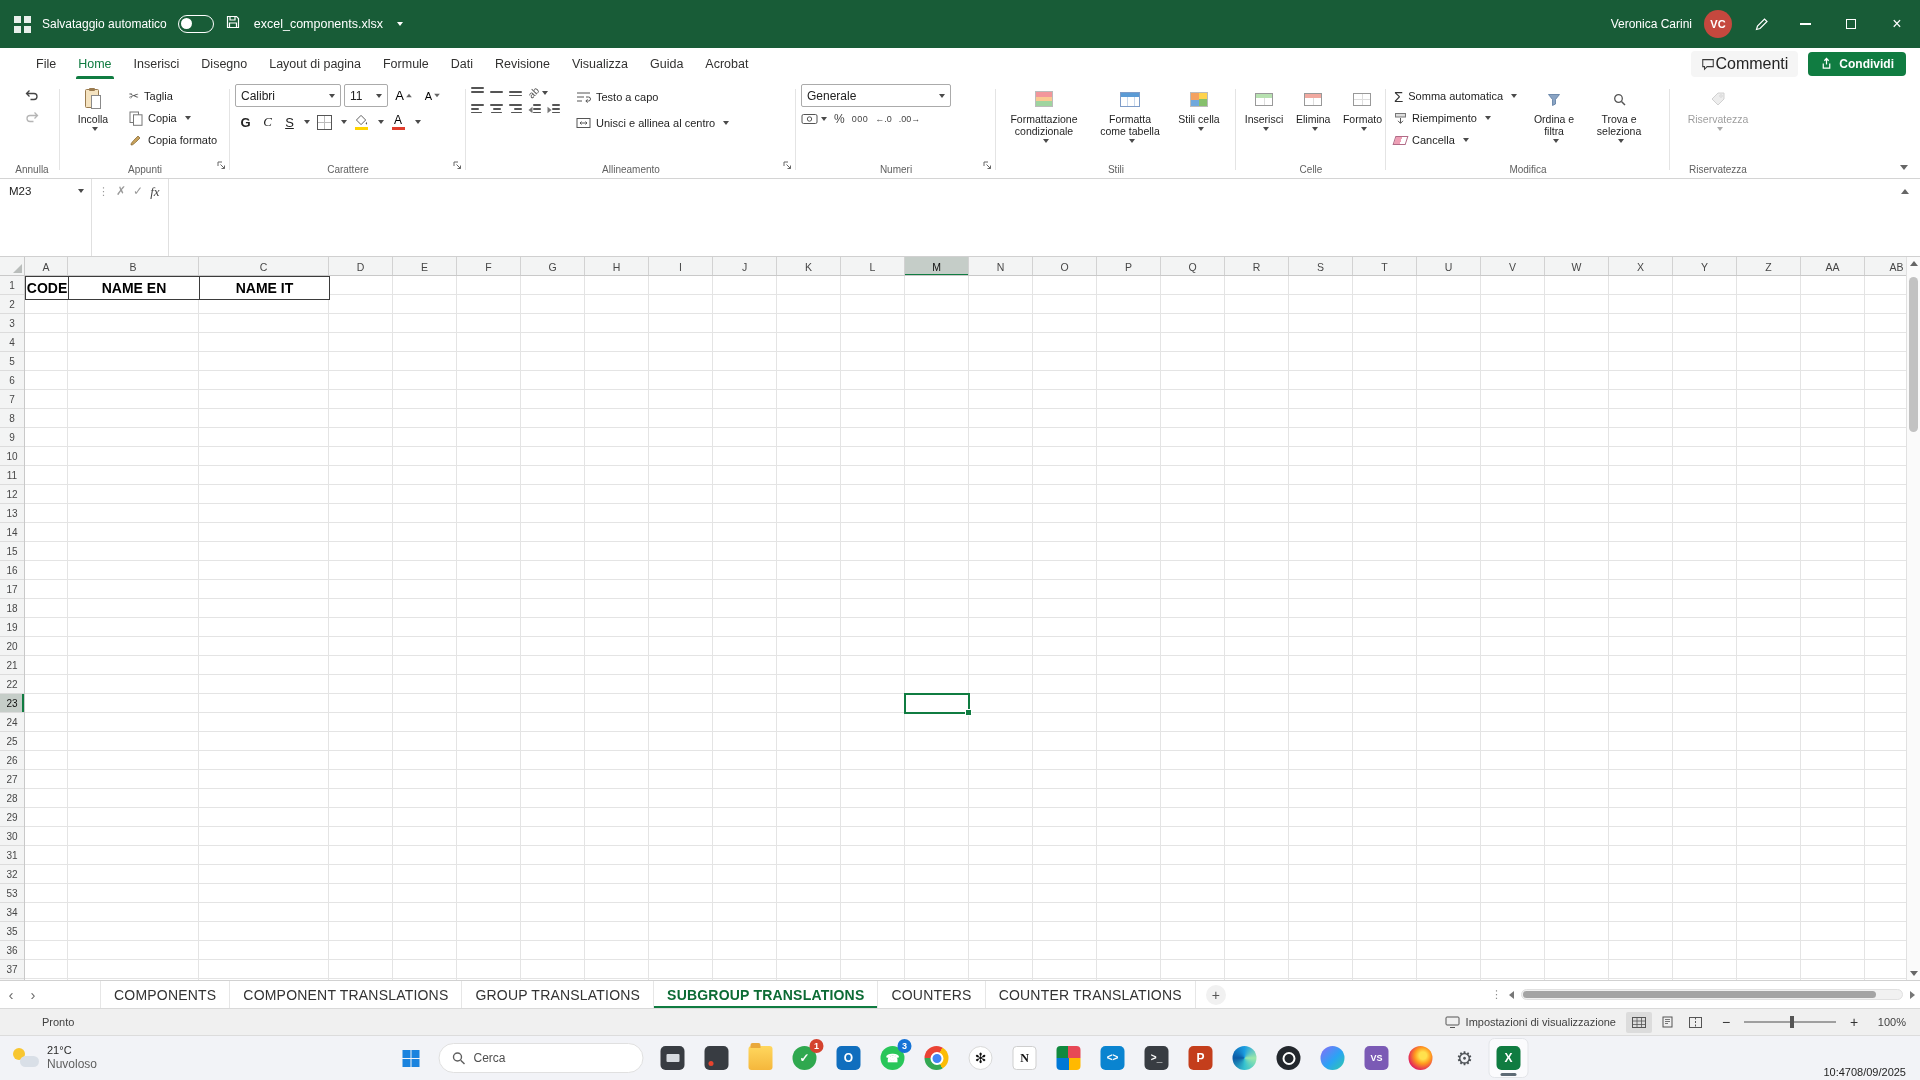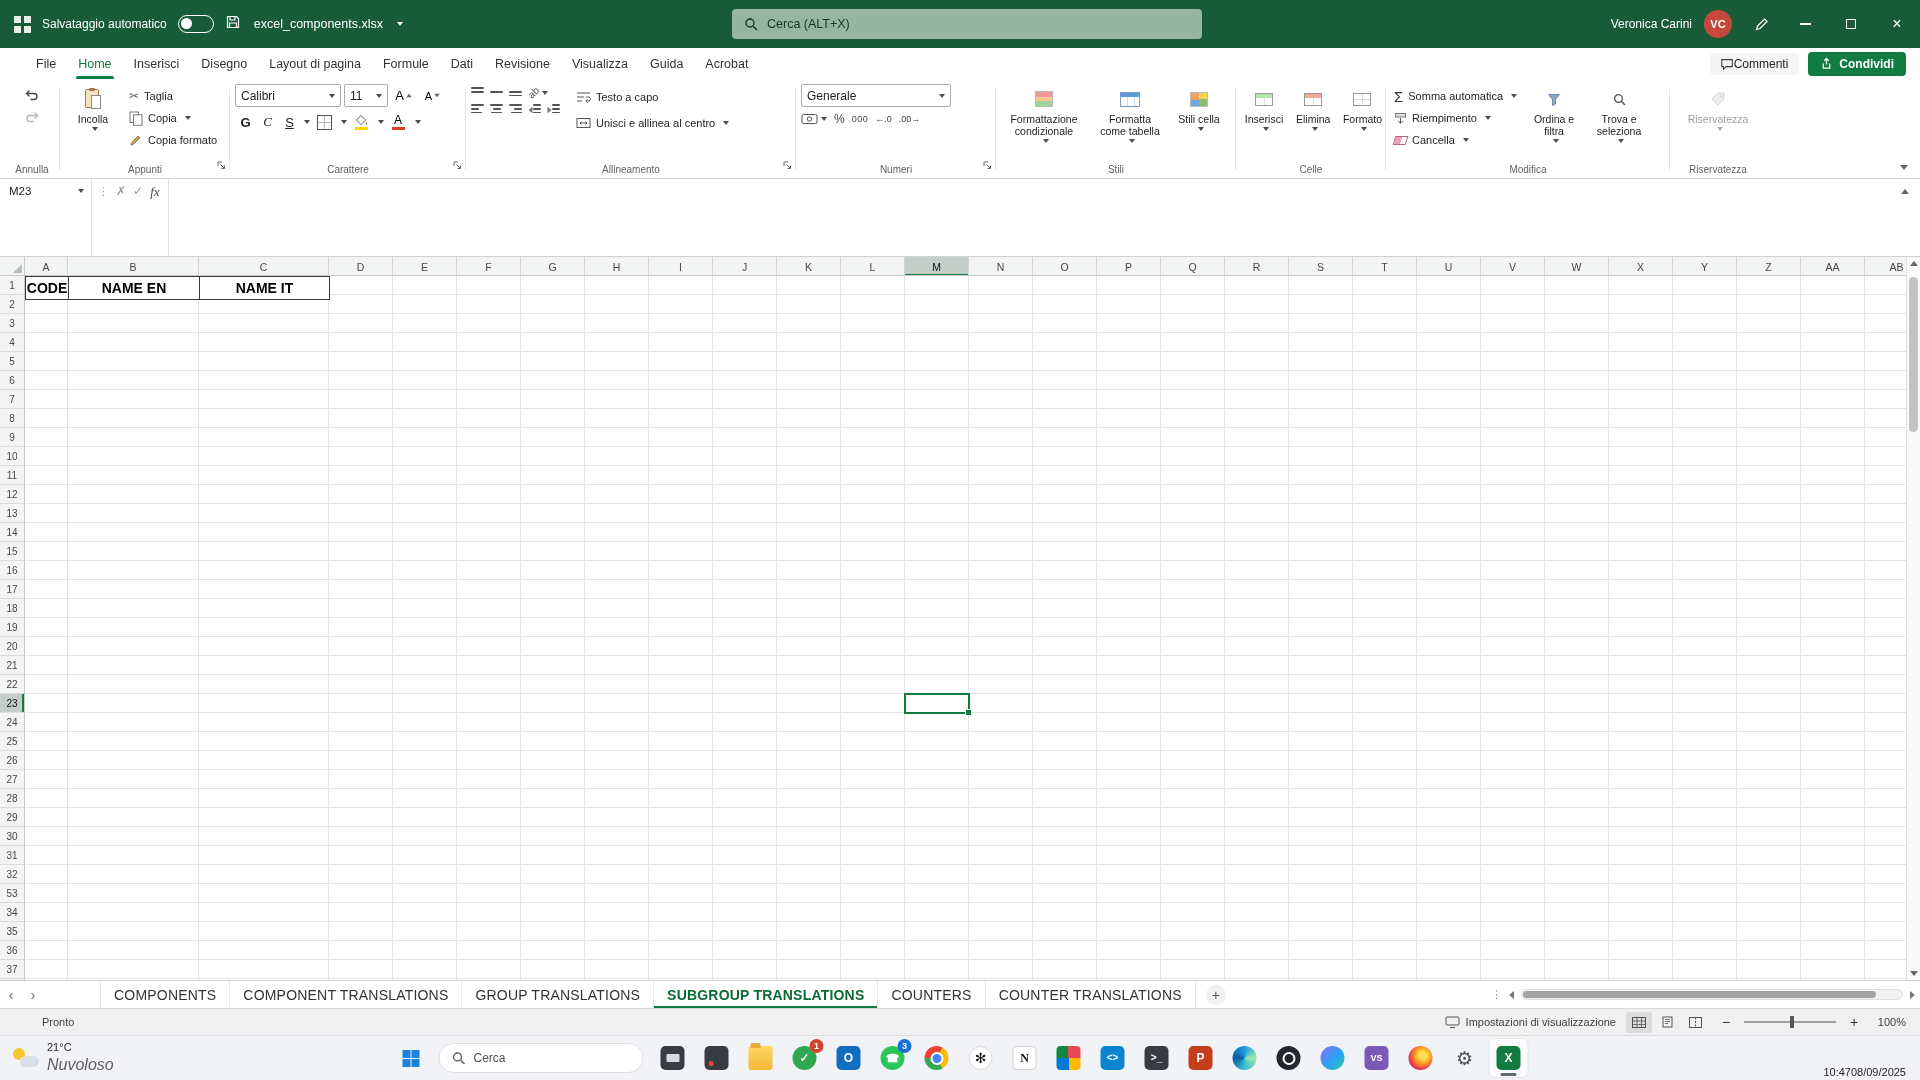--- a/index.html
+++ b/index.html
@@ -37,21 +37,21 @@
   .maxbox { width:10px; height:10px; border:1.2px solid #fff; }
   .closex { font-size:16px; line-height:1; }
 
   
   .menubar { position:absolute; top:48px; left:0; right:0; height:31px; background:#fff; display:flex; align-items:center; padding-left:25px; }
   .mtabs { display:flex; height:100%; }
   .mtab { padding:0 11px; font-size:12.5px; color:#323130; display:flex; align-items:center; position:relative; }
   .mtab.active { color:#0F7B40; font-weight:400; }
   .mtab.active::after { content:""; position:absolute; left:9px; right:9px; bottom:0; height:3px; border-radius:2px 2px 0 0; background:#107C41; }
   .mb-right { margin-left:auto; display:flex; align-items:center; gap:10px; padding-right:14px; }
-  .comments-btn { display:flex; align-items:center; gap:0; font-size:12px; color:#242424; background:#F5F5F5; border-radius:4px; padding:4px 10px; }
+  .comments-btn { display:flex; align-items:center; gap:0; font-size:16px; color:#242424; background:#F5F5F5; border-radius:4px; padding:4px 10px; }
   .share-btn { display:flex; align-items:center; gap:6px; font-size:12px; font-weight:700; color:#fff; background:#107C41; border-radius:4px; padding:5px 12px; }
 
   
   .ribbon { position:absolute; top:79px; left:0; right:0; height:100px; background:#fff; border-bottom:1px solid #D4D4D4; display:flex; align-items:stretch; padding:2px 4px 0 4px; }
   .rgroup { position:relative; display:flex; flex-direction:column; padding:3px 5px 0 5px; flex:0 0 auto; }
   .rgroup:not(:last-of-type)::after { content:""; position:absolute; right:0; top:8px; bottom:8px; width:1px; background:#E4E4E4; }
   .gcontent { flex:1; display:flex; align-items:flex-start; gap:5px; }
   .glabel { height:17px; line-height:17px; font-size:10px; color:#616161; text-align:center; white-space:nowrap; }
   .launcher { position:absolute; right:4px; bottom:4px; }
   .bigbtn { display:flex; flex-direction:column; align-items:center; gap:2px; font-size:10.5px; color:#1f1f1f; padding:3px 4px 0 4px; text-align:center; line-height:1.15; }
@@ -144,21 +144,21 @@
   .zthumb { position:absolute; left:50%; top:-5px; width:4px; height:12px; background:#555; }
   .zlabel { width:34px; text-align:right; }
 
   
   .taskbar { position:absolute; top:1035px; left:0; right:0; height:45px; background:#F2F3F7; border-top:1px solid #DCDCDC; }
   .weather { position:absolute; left:12px; top:0; height:100%; display:flex; align-items:center; gap:8px; }
   .wicon { position:relative; width:27px; height:24px; }
   .sun { position:absolute; left:1px; top:2px; width:12px; height:12px; border-radius:50%; background:#F8C630; }
   .cloud { position:absolute; right:0; bottom:3px; width:19px; height:11px; border-radius:7px; background:#D9DFE7; }
   .wtext { line-height:1.25; font-size:11px; color:#2b2b2b; }
-  .wdesc { font-size:16px; color:#5f5f5f;font-style:italic; }
+  .wdesc { font-size:12px; color:#5f5f5f; }
   .tb-center { position:absolute; left:50%; top:0; transform:translateX(-50%); height:100%; display:flex; align-items:center; gap:5px; }
   .startbtn { width:38px; height:40px; display:flex; align-items:center; justify-content:center; }
   .winlogo { width:17px; height:17px; background:
       linear-gradient(#1B83DE,#1B83DE) 0 0/8px 8px no-repeat,
       linear-gradient(#1B83DE,#1B83DE) 9px 0/8px 8px no-repeat,
       linear-gradient(#1B83DE,#1B83DE) 0 9px/8px 8px no-repeat,
       linear-gradient(#1B83DE,#1B83DE) 9px 9px/8px 8px no-repeat; }
   .tsearch { width:205px; height:30px; border-radius:15px; background:#fff; border:1px solid #E0E0E0; display:flex; align-items:center; gap:8px; padding:0 12px; font-size:12px; color:#4f4f4f; margin:0 4px; }
   .apps { display:flex; align-items:center; gap:4px; }
   .app { width:40px; height:40px; border-radius:6px; position:relative; display:flex; align-items:center; justify-content:center; }
@@ -197,27 +197,20 @@
       </span>
     <span>
       <svg width="16" height="16" viewBox="0 0 16 16" fill="none" stroke="#fff" stroke-width="1.2">
           <path d="M2.5 2.5h9l2 2v9h-11z"></path>
           <path d="M5 2.5v3.5h5V2.5"></path>
           <path d="M4.5 13.5V9h7v4.5"></path>
         </svg>
     </span>
     <span class="fname">excel_components.xlsx</span>
     <span class="ct w"></span>
-  </div>
-  <div class="tb-search">
-    <svg width="14" height="14" viewBox="0 0 14 14" fill="none" stroke="#16331F" stroke-width="1.4">
-        <circle cx="6" cy="6" r="4"></circle>
-        <path d="M9.2 9.2 13 13"></path>
-      </svg>
-    <span>Cerca (ALT+X)</span>
   </div>
   <div class="tb-right">
     <span class="uname">Veronica Carini</span>
     <span class="avatar">VC</span>
     <span class="iconbtn48">
       <svg width="15" height="15" viewBox="0 0 15 15" fill="none" stroke="#fff" stroke-width="1.2">
           <path d="M2.5 12.5l1-3.5 7-7 2.5 2.5-7 7z"></path>
         </svg>
     </span>
     <span class="winbtn">

